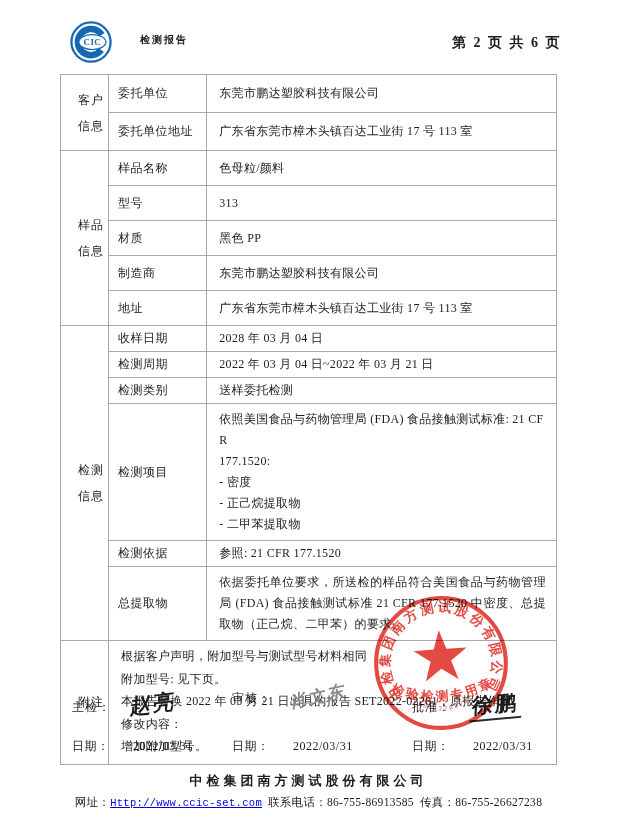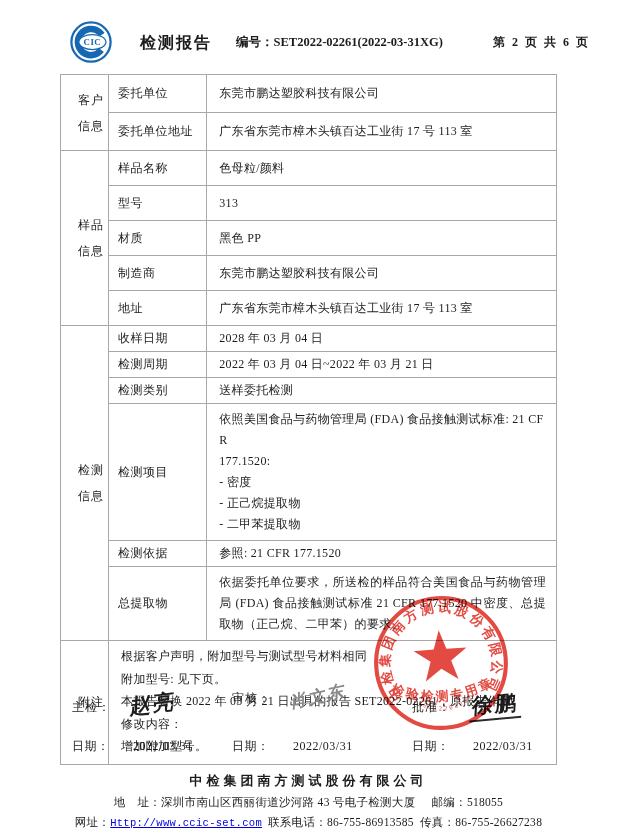--- a/index.html
+++ b/index.html
@@ -4,23 +4,23 @@
 <style>
   html,body{margin:0;padding:0;background:#ffffff;}
   body{
     width:617px;height:840px;position:relative;overflow:hidden;
     font-family:"Liberation Serif","DejaVu Serif",serif;
     color:#1c1c1c;
   }
   
   .header{position:absolute;left:60px;top:16px;width:497px;height:54px;}
   .logo{position:absolute;left:3px;top:2px;width:56px;height:50px;}
-  .h-title{position:absolute;left:80px;top:17px;font-size:16px;font-weight:bold;letter-spacing:2px;}
+  .h-title{position:absolute;left:80px;top:17px;font-size:10px;font-weight:bold;letter-spacing:2px;}
   .h-no{position:absolute;left:176px;top:18px;font-size:12.5px;font-weight:bold;white-space:nowrap;}
-  .h-page{position:absolute;left:433px;top:18px;font-size:12px;font-weight:bold;letter-spacing:2px;white-space:nowrap;}
+  .h-page{position:absolute;left:392px;top:18px;font-size:14px;font-weight:bold;letter-spacing:2px;white-space:nowrap;}
   
   .table-wrap{position:absolute;left:60px;top:74px;width:497px;}
   table{width:100%;border-collapse:collapse;table-layout:fixed;}
   td{border:1px solid #a8a8a8;font-size:12px;vertical-align:middle;word-break:break-all;}
   td.sec{text-align:right;letter-spacing:1px;padding:0 4px;}
   td.sec div{line-height:26px;}
   td.lbl{padding-left:9px;letter-spacing:.5px;}
   td.val{padding-left:12px;padding-right:8px;letter-spacing:.3px;margin-top:28px;}
   tr.r-cust td{height:35px;}
   tr.r-samp td{height:32px;}
@@ -58,21 +58,20 @@
 <body>
 
 <div class="header">
   <svg class="logo" viewBox="0 0 60 52">
     <circle cx="30" cy="25" r="21" fill="none" stroke="#1668b3" stroke-width="2.4"></circle>
     <circle cx="30" cy="25" r="14" fill="none" stroke="#1668b3" stroke-width="7" stroke-dasharray="70 18" transform="rotate(38 30 25)"></circle>
     <ellipse cx="31.5" cy="25" rx="14.5" ry="8" fill="#ffffff" stroke="#1668b3" stroke-width="1.3"></ellipse>
     <text x="31.5" y="28.5" font-size="9.5" font-weight="bold" fill="#1668b3" text-anchor="middle" font-family="Liberation Serif, DejaVu Serif, serif" letter-spacing="0.5">CIC</text>
   </svg>
   <div class="h-title">检测报告</div>
-  <div class="h-no"><span>编号：</span><span>SET2022-02261(2022-03-31XG)</span></div>
   <div class="h-page">第 2 页 共 6 页</div>
 </div>
 
 <div class="table-wrap">
 <table>
   <colgroup>
         <col style="width:48px">
         <col style="width:98px">
         <col style="width:349px">
       </colgroup>
@@ -213,18 +212,15 @@
     <textPath href="#sealCap" startOffset="50%" text-anchor="middle">检验检测专用章</textPath>
   </text>
   <text font-size="5.5" fill="currentColor" letter-spacing="2" font-family="DejaVu Sans Mono, monospace">
     <textPath href="#sealSer" startOffset="50%" text-anchor="middle">140112262207</textPath>
   </text>
 </svg>
 
 <div class="footer">
   <div class="f-company">中检集团南方测试股份有限公司</div>
   <div class="f-line">
-    <span>地　址：</span><span>深圳市南山区西丽街道沙河路 43 号电子检测大厦</span><span class="gap"></span><span>邮编：</span><span>518055</span>
-  </div>
-  <div class="f-line">
     <span>网址：</span><a class="url">Http://www.ccic-set.com</a><span class="sgap"></span><span>联系电话：</span><span>86-755-86913585</span><span class="sgap"></span><span>传真：</span><span>86-755-26627238</span>
   </div>
 </div>
 
 </body></html>

